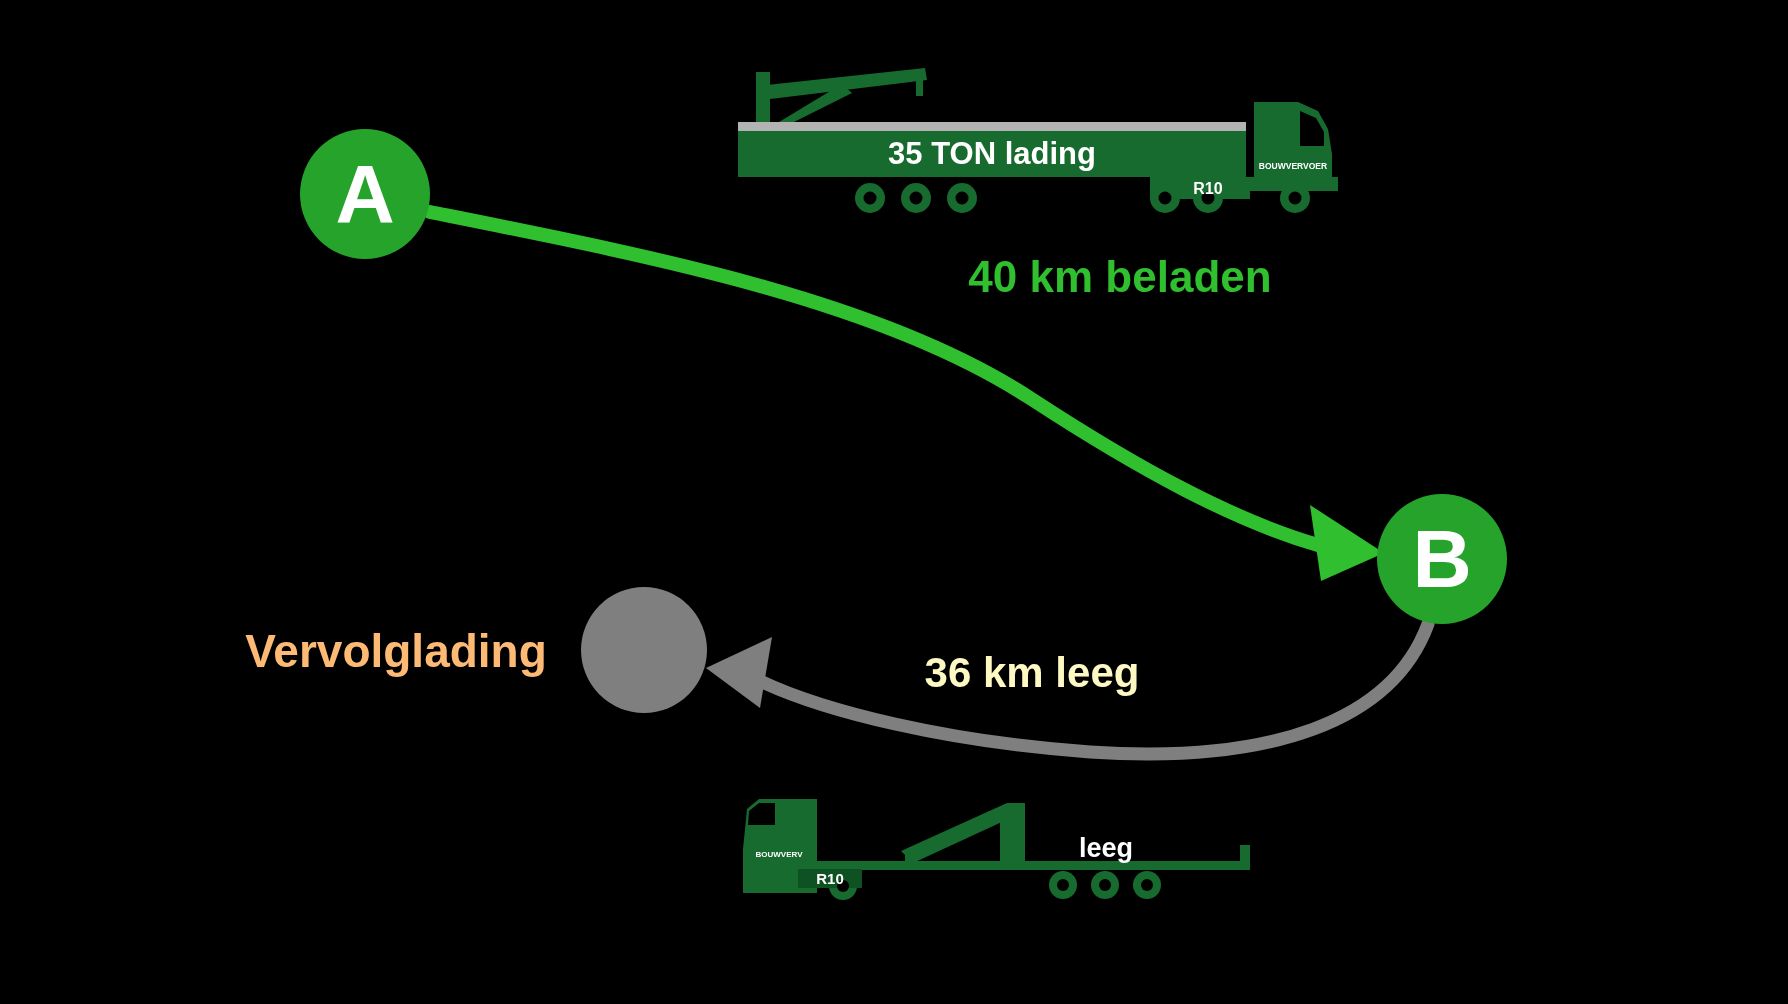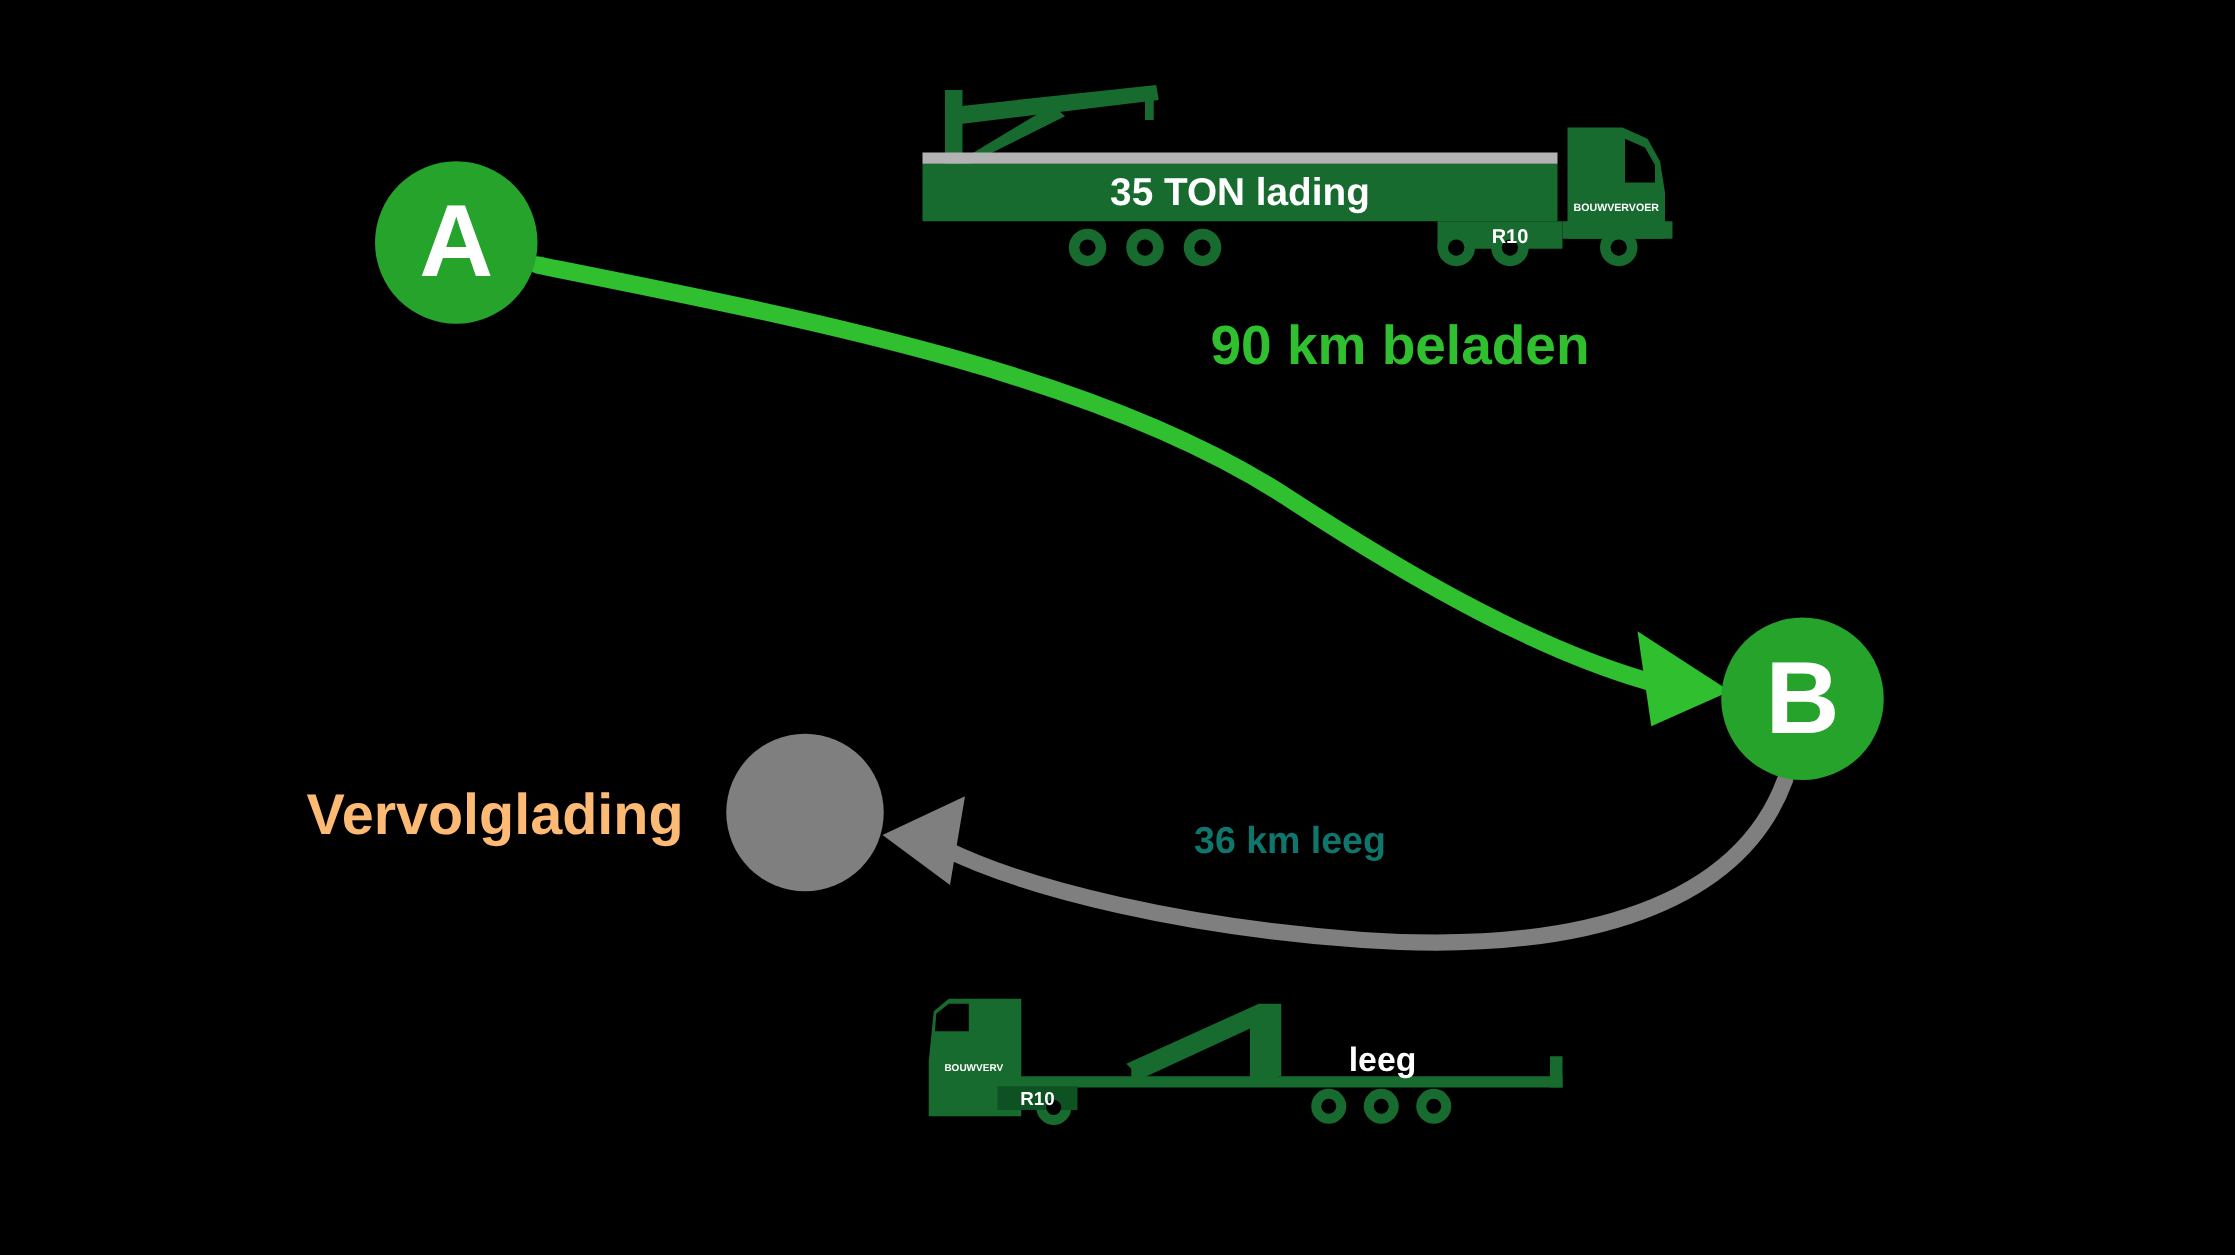--- a/index.html
+++ b/index.html
@@ -28,21 +28,21 @@
   .node-b   { left: 1377px; top: 494px; width: 130px; height: 130px; background: #26a32b; font-size: 82px; }
   .node-gray{ left: 581px;  top: 587px; width: 126px; height: 126px; background: #7f7f7f; }
   .label {
     position: absolute;
     font-weight: bold;
     transform: translate(-50%, -50%);
     white-space: nowrap;
   }
   .label-loaded   { left: 1120px; top: 277px; font-size: 44px; color: #2fbf2f; }
   .label-followup { left: 396px;  top: 651px; font-size: 46px; color: #fdba74; }
-  .label-empty    { left: 1032px; top: 673px; font-size: 30px; color: #0f766e; }
+  .label-empty    { left: 1032px; top: 673px; font-size: 42px; color: #fef9c3; }
   svg { position: absolute; }
   .arrow-layer { left: 0; top: 0; }
   .truck-top    { left: 720px; top: 58px;  }
   .truck-bottom { left: 715px; top: 785px; }
   svg text {
     font-family: "Liberation Sans", sans-serif;
     font-weight: bold;
     fill: #ffffff;
   }
 </style>
@@ -59,21 +59,21 @@
   </svg>
 
   <div class="node node-a">
     <span>A</span>
   </div>
   <div class="node node-b">
     <span>B</span>
   </div>
   <div class="node node-gray"></div>
 
-  <div class="label label-loaded">90 km beladen</div>
+  <div class="label label-loaded">40 km beladen</div>
   <div class="label label-followup">Vervolglading</div>
   <div class="label label-empty">36 km leeg</div>
 
   <svg class="truck-top" width="660" height="165" viewBox="0 0 660 165">
     <g fill="#176b2e">
       <rect x="36" y="14" width="14" height="60"></rect>
       <polygon points="38,28 205,10 207,22 42,42"></polygon>
       <polygon points="44,73 122,26 132,35 56,73"></polygon>
       <rect x="196" y="20" width="7" height="18"></rect>
       <rect x="18" y="73" width="508" height="46"></rect>

